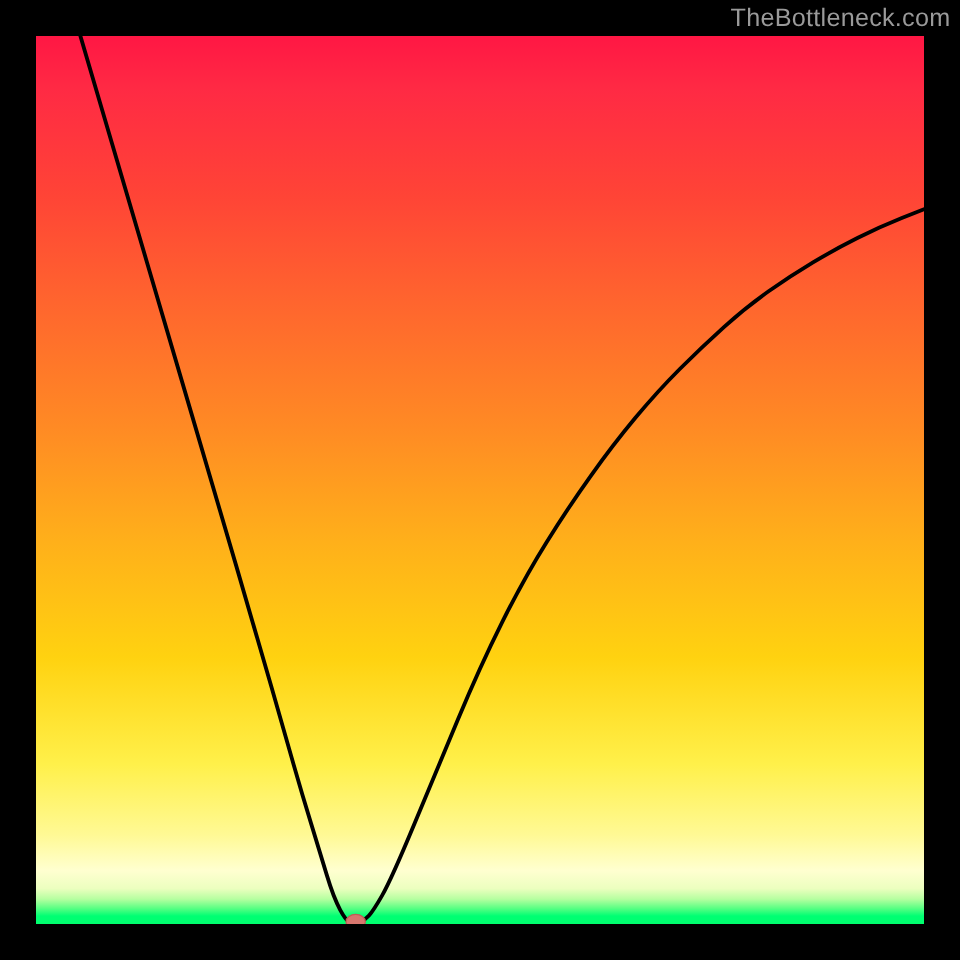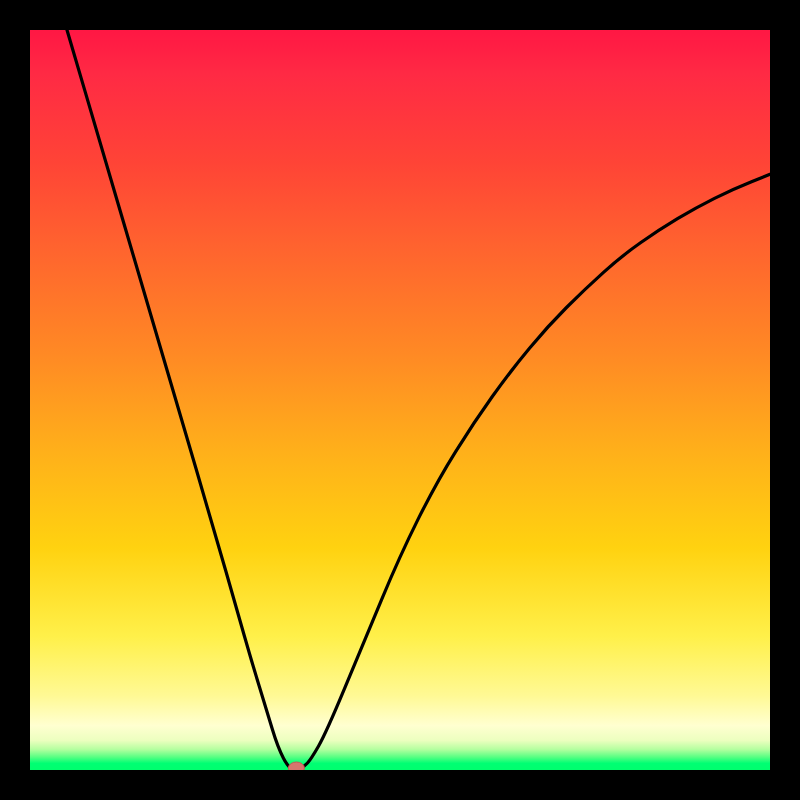--- a/index.html
+++ b/index.html
@@ -57,20 +57,21 @@
     font-size: 21px;
     font-weight: 400;
     letter-spacing: 0.2px;
   }
 </style>
 </head>
 <body>
 
 <div class="frame">
 
+  <div class="watermark">TheBottleneck.com</div>
 
   <div class="plot-area">
     <svg class="curve-svg" viewBox="0 0 740 740" preserveAspectRatio="none">
       <path id="curve-path" fill="none" stroke="#000000" stroke-width="3.2" stroke-linecap="round" stroke-linejoin="round" d="M 37.00 0.00 Q 37.00 0.00 55.50 62.90 Q 74.00 125.80 92.50 188.70 Q 111.00 251.60 129.50 314.50 Q 148.00 377.40 166.50 440.30 Q 185.00 503.20 196.10 542.05 Q 207.20 580.90 214.60 606.80 Q 222.00 632.70 229.40 656.75 Q 236.80 680.80 242.35 699.30 Q 247.90 717.80 253.45 728.16 Q 259.00 738.52 262.70 739.26 Q 266.40 740.00 270.10 738.52 Q 273.80 737.04 277.50 732.97 Q 281.20 728.90 288.60 715.95 Q 296.00 703.00 314.50 658.60 Q 333.00 614.20 351.50 569.80 Q 370.00 525.40 388.50 488.40 Q 407.00 451.40 425.50 421.80 Q 444.00 392.20 462.50 366.30 Q 481.00 340.40 499.50 318.20 Q 518.00 296.00 536.50 277.50 Q 555.00 259.00 573.50 242.35 Q 592.00 225.70 610.50 212.75 Q 629.00 199.80 647.50 188.70 Q 666.00 177.60 684.50 168.35 Q 703.00 159.10 721.50 151.70 T 740.00 144.30"></path>
       <ellipse id="marker-dot" rx="8" ry="6" fill="#d7766e" stroke="#c25c56" stroke-width="1" cx="266.40" cy="738.00"></ellipse>
     </svg>
   </div>
 
 </div>
 

